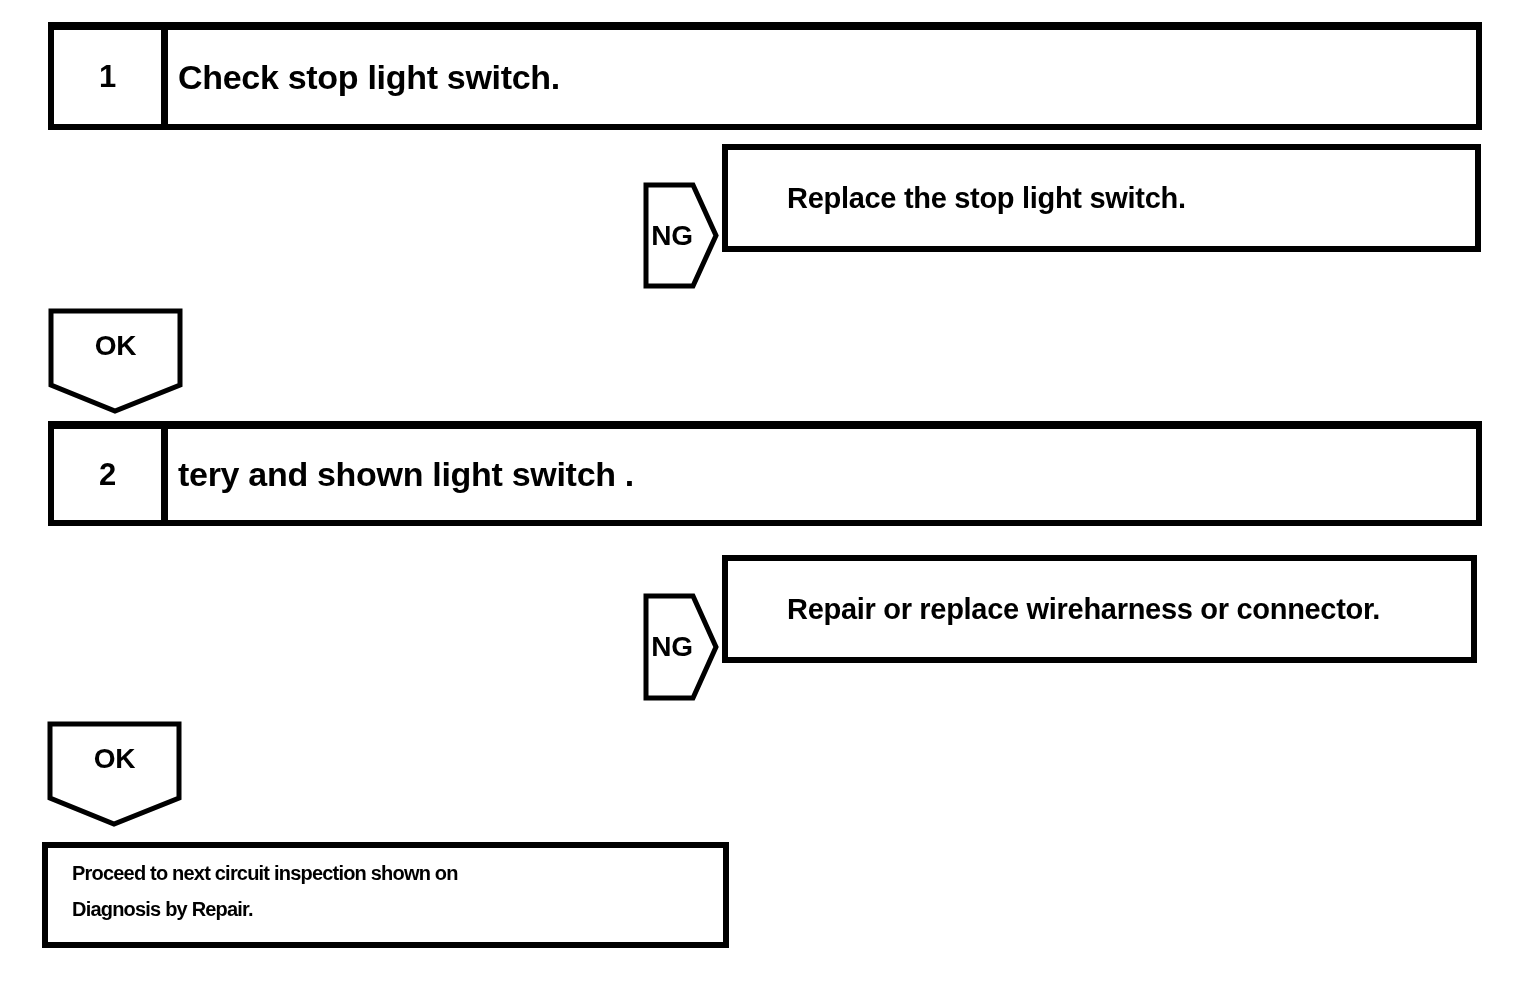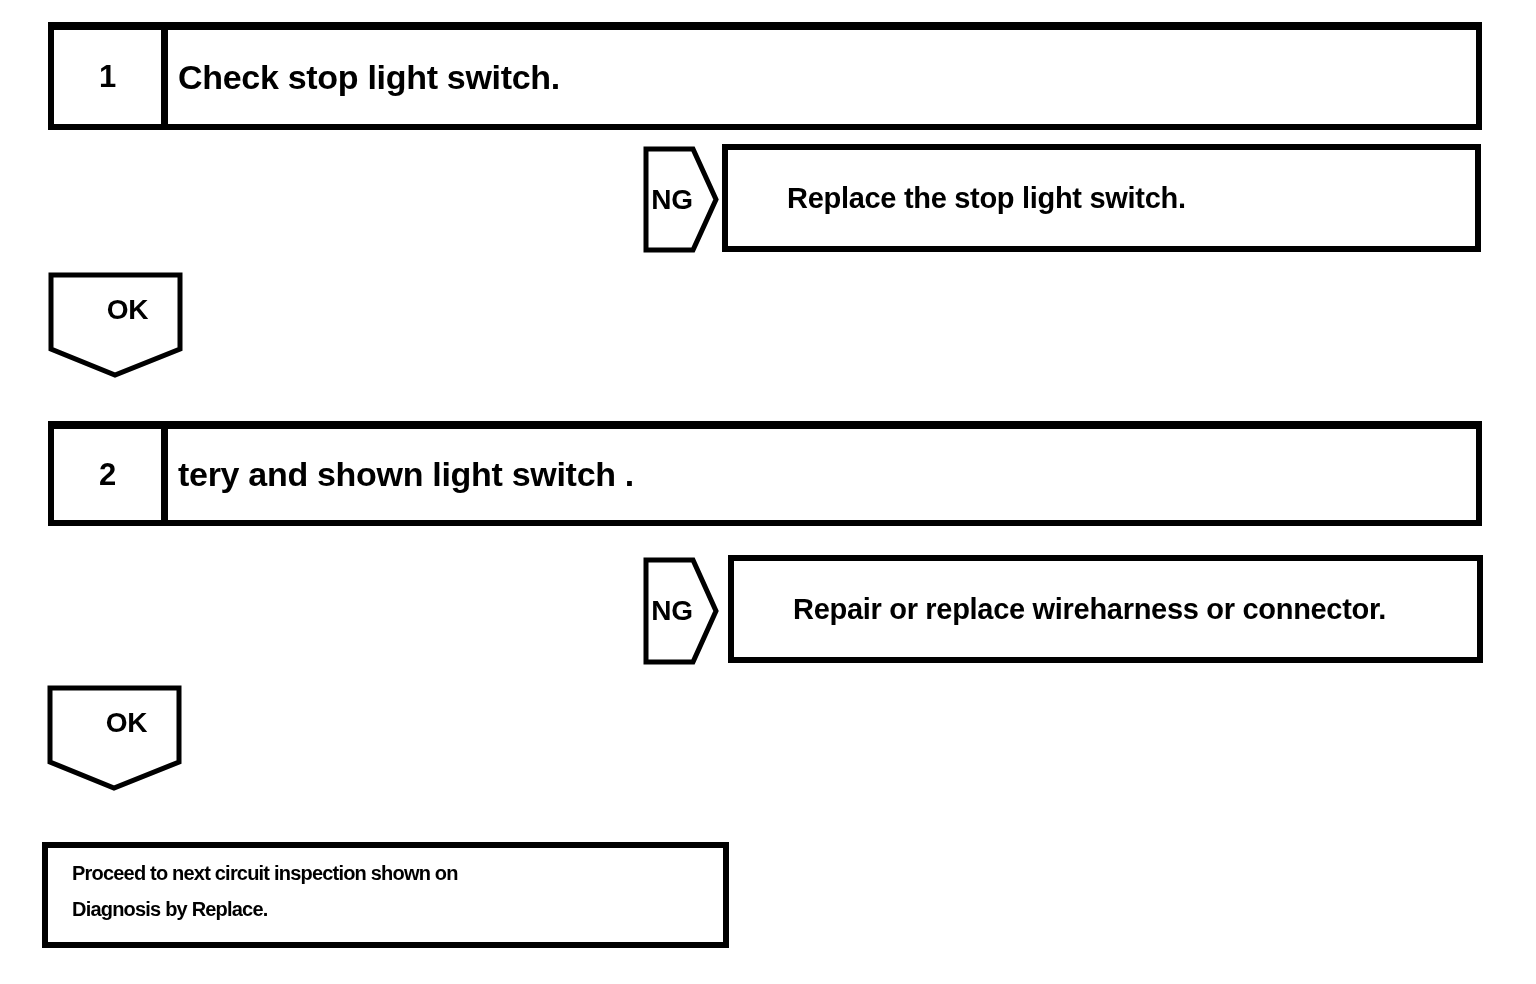--- a/index.html
+++ b/index.html
@@ -49,32 +49,32 @@
     background: #fff;
     display: flex;
     align-items: center;
     padding-left: 59px;
     font-size: 29px;
     letter-spacing: -0.3px;
     white-space: nowrap;
   }
 
   
-  .shape-wrap { position: absolute; }
+  .shape-wrap { position: absolute; margin-top: 36px; }
   .shape-wrap svg { position: absolute; left: 0; top: 0; width: 100%; height: 100%; }
   .shape-label {
     position: absolute;
     display: flex;
     align-items: center;
     justify-content: center;
     font-size: 28px;
     letter-spacing: -0.3px;
   }
   .ng-label { left: 0; top: 0; width: 58px; height: 100%; }
-  .ok-label { left: 12px; top: 0; width: 100%; height: 76px; }
+  .ok-label { left: 0; top: 0; width: 100%; height: 76px; }
 
   
   .final-box {
     border: 6px solid #000;
     background: #fff;
     padding: 7px 0 0 24px;
     font-size: 20px;
     letter-spacing: -0.8px;
     line-height: 36px;
     white-space: nowrap;
@@ -121,29 +121,29 @@
     </div>
   </div>
 
   <div class="shape-wrap" style="left:643px; top:557px; width:76px; height:108px;">
     <svg viewBox="0 0 76 108" preserveAspectRatio="none">
       <polygon points="3,3 50,3 73,54 50,105 3,105" fill="#ffffff" stroke="#000000" stroke-width="5"></polygon>
     </svg>
     <span class="shape-label ng-label">NG</span>
   </div>
 
-  <div class="abs action-box" style="left:722px; top:555px; width:755px; height:108px;margin-left:6px;">
+  <div class="abs action-box" style="left:722px; top:555px; width:755px; height:108px;">
     <span>Repair or replace wireharness or connector.</span>
   </div>
 
   <div class="shape-wrap" style="left:47px; top:685px; width:135px; height:106px;">
     <svg viewBox="0 0 135 106" preserveAspectRatio="none">
       <polygon points="3,3 132,3 132,77 67,103 3,77" fill="#ffffff" stroke="#000000" stroke-width="5"></polygon>
     </svg>
     <span class="shape-label ok-label">OK</span>
   </div>
 
   <div class="abs final-box" style="left:42px; top:842px; width:687px; height:106px;">
     <div>Proceed to next circuit inspection shown on</div>
-    <div>Diagnosis by Replace.</div>
+    <div>Diagnosis by Repair.</div>
   </div>
 
 </div>
 
 </body></html>

